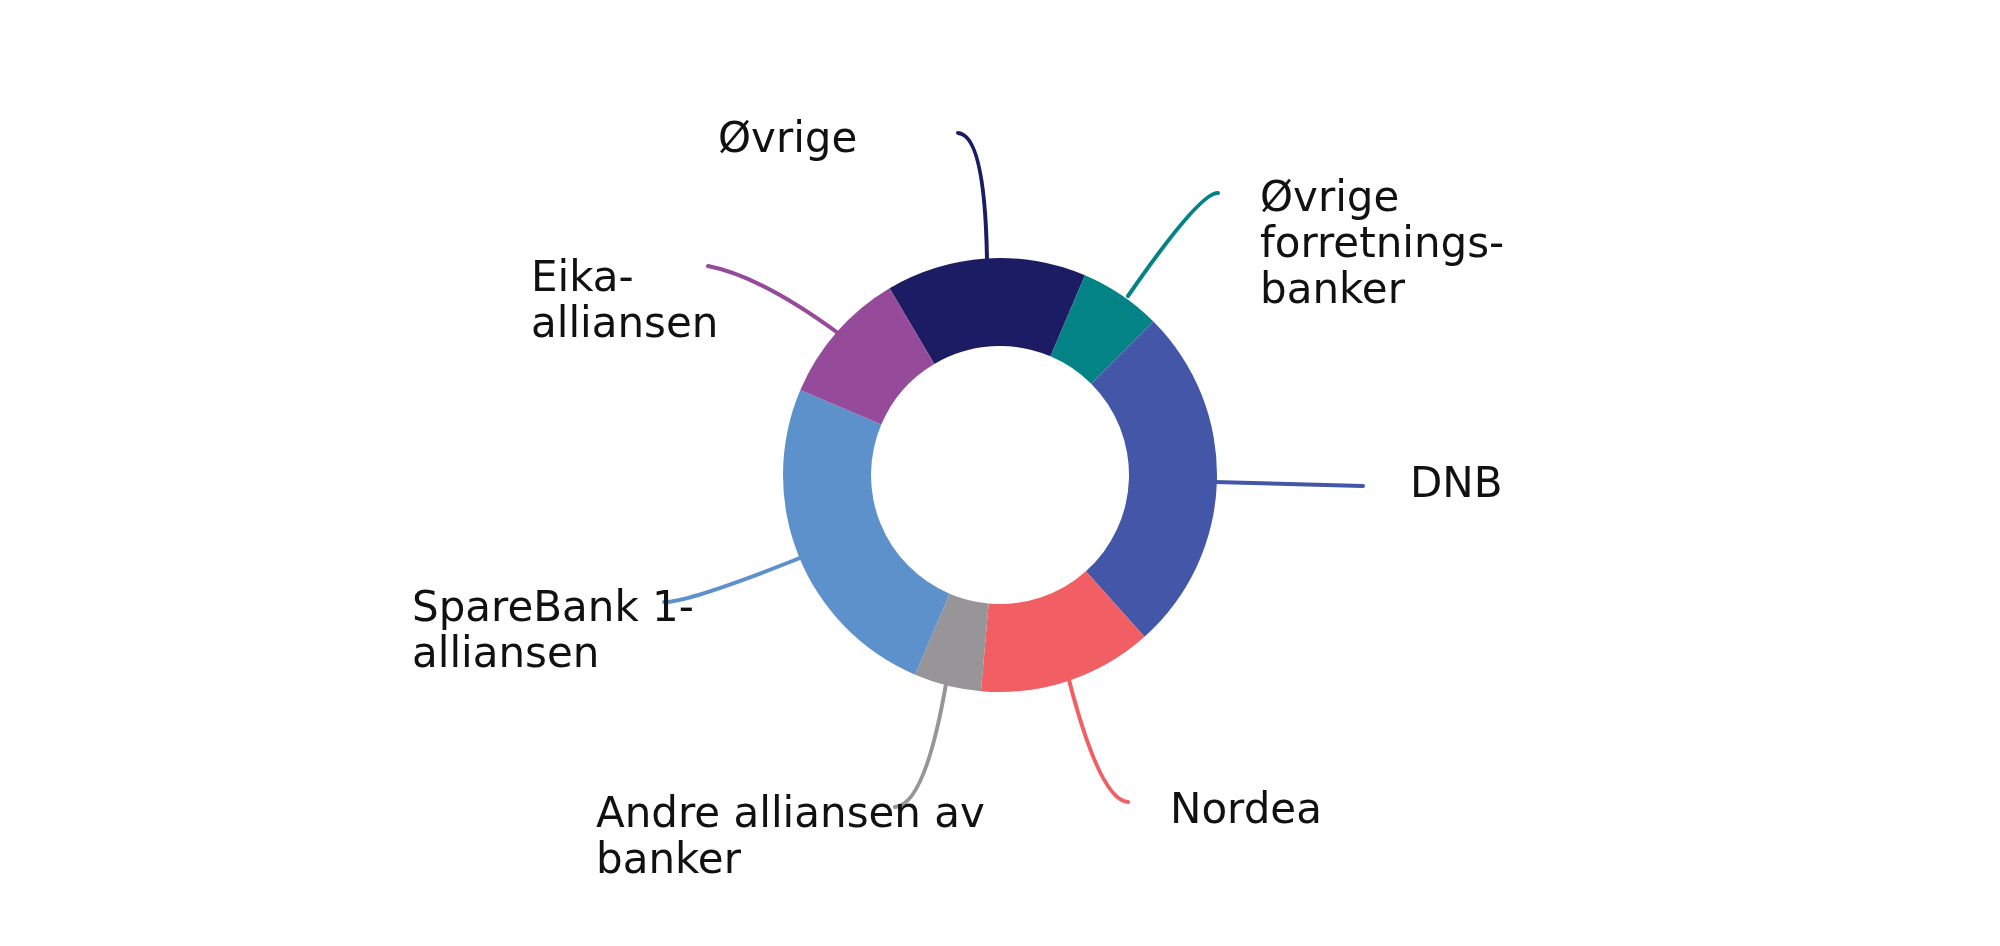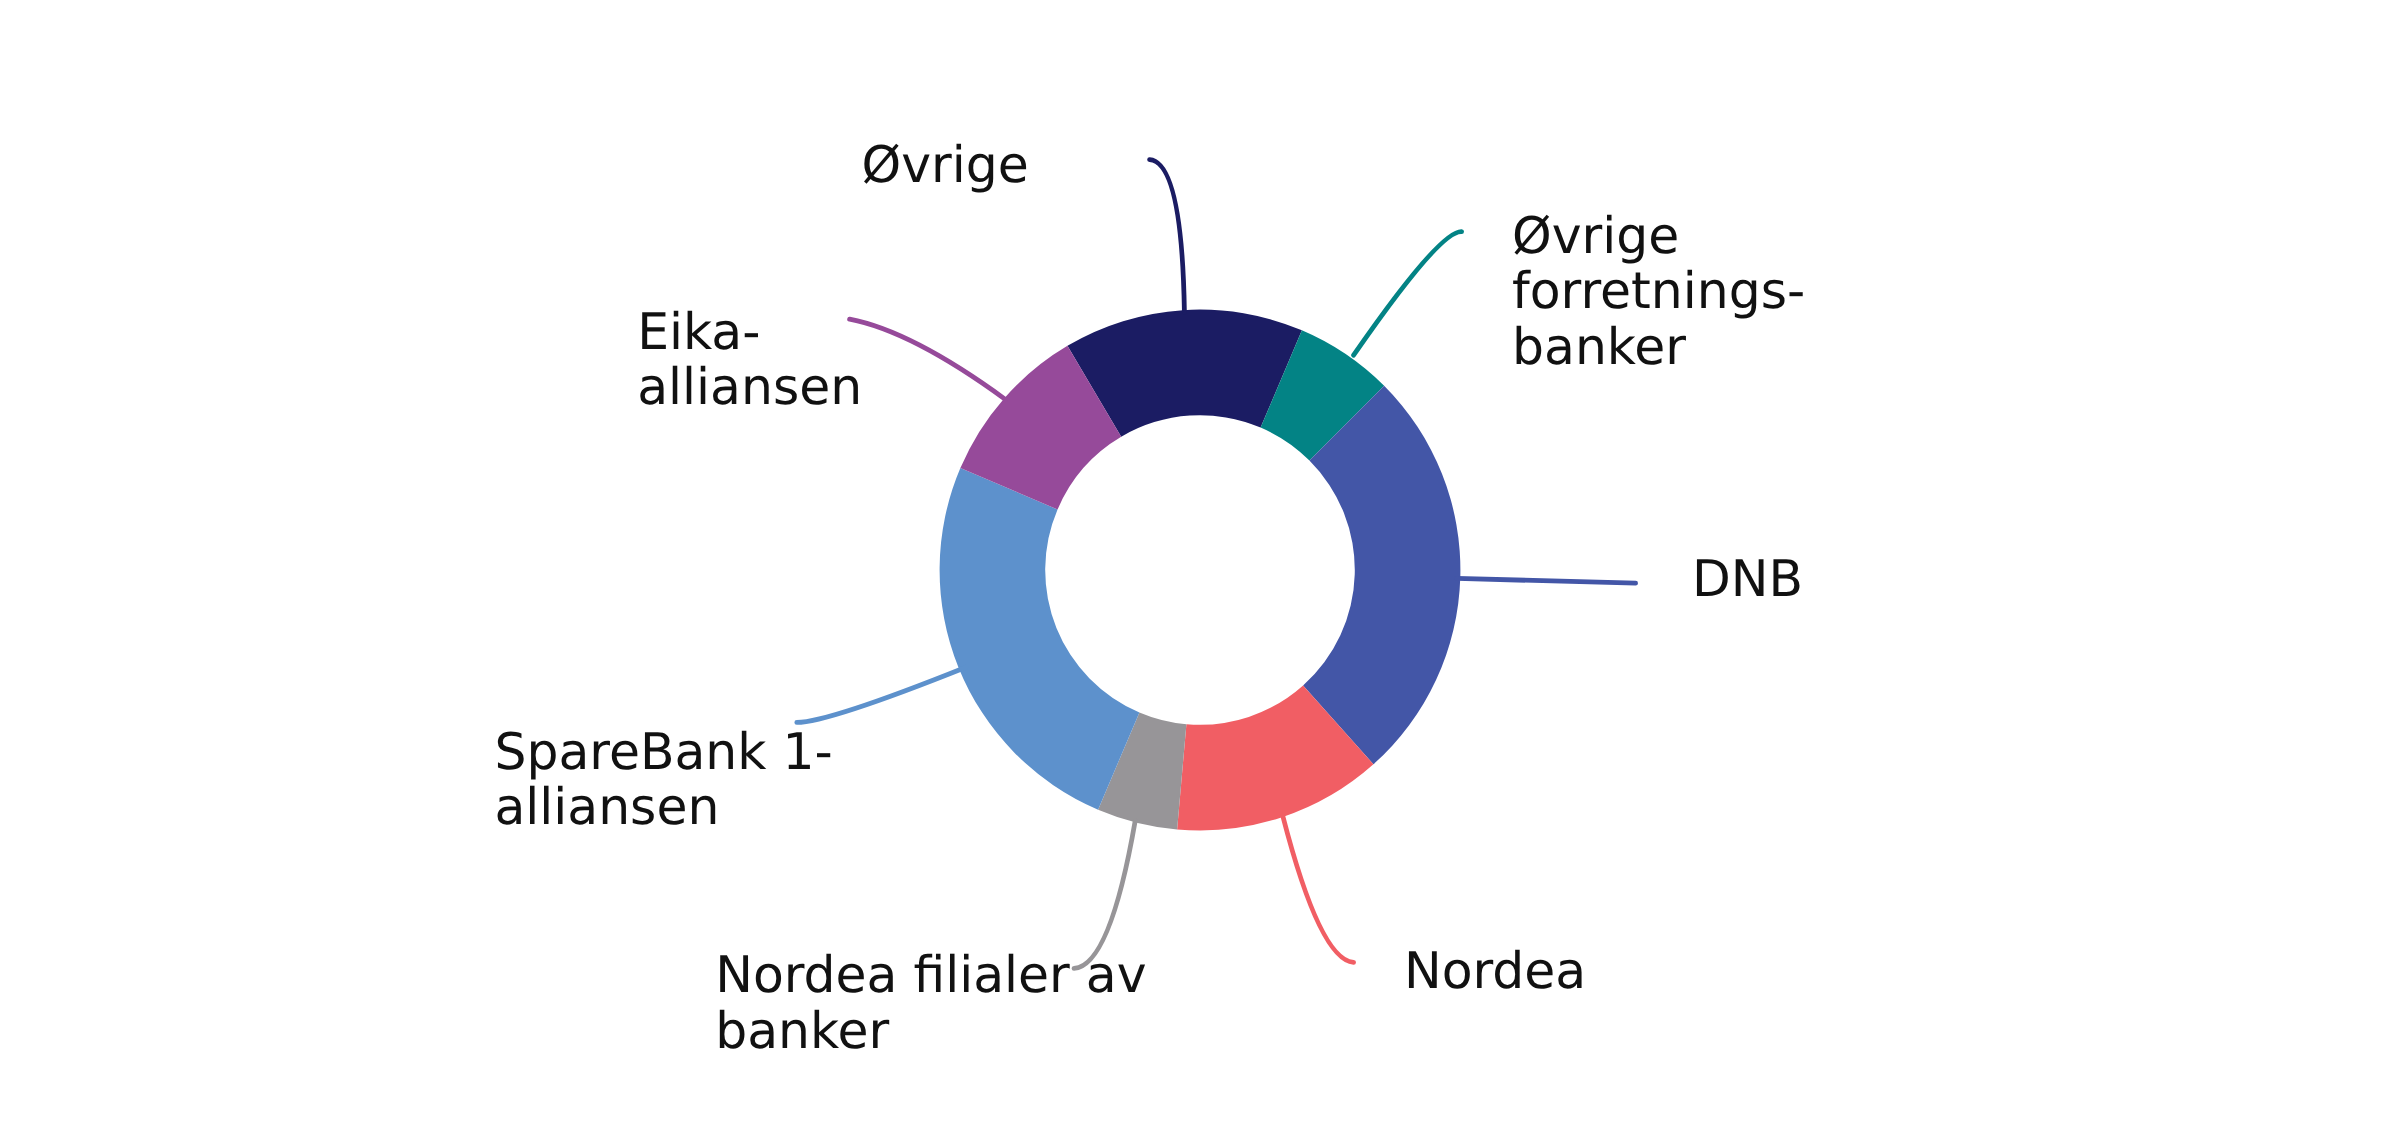--- a/index.html
+++ b/index.html
@@ -45,25 +45,25 @@
 
 <div class="label" style="left:531px; top:254px;">
   <span>Eika-</span>
   <span>alliansen</span>
 </div>
 
 <div class="label" style="left:1410px; top:460px;">
   <span>DNB</span>
 </div>
 
-<div class="label" style="left:412px; top:584px;margin-top:20px;">
+<div class="label" style="left:412px; top:584px;">
   <span>SpareBank 1-</span>
   <span>alliansen</span>
 </div>
 
 <div class="label" style="left:596px; top:790px;">
-  <span>Nordea filialer av</span>
+  <span>Andre alliansen av</span>
   <span>banker</span>
 </div>
 
 <div class="label" style="left:1170px; top:786px;text-align:right;">
   <span>Nordea</span>
 </div>
 
 </body></html>

